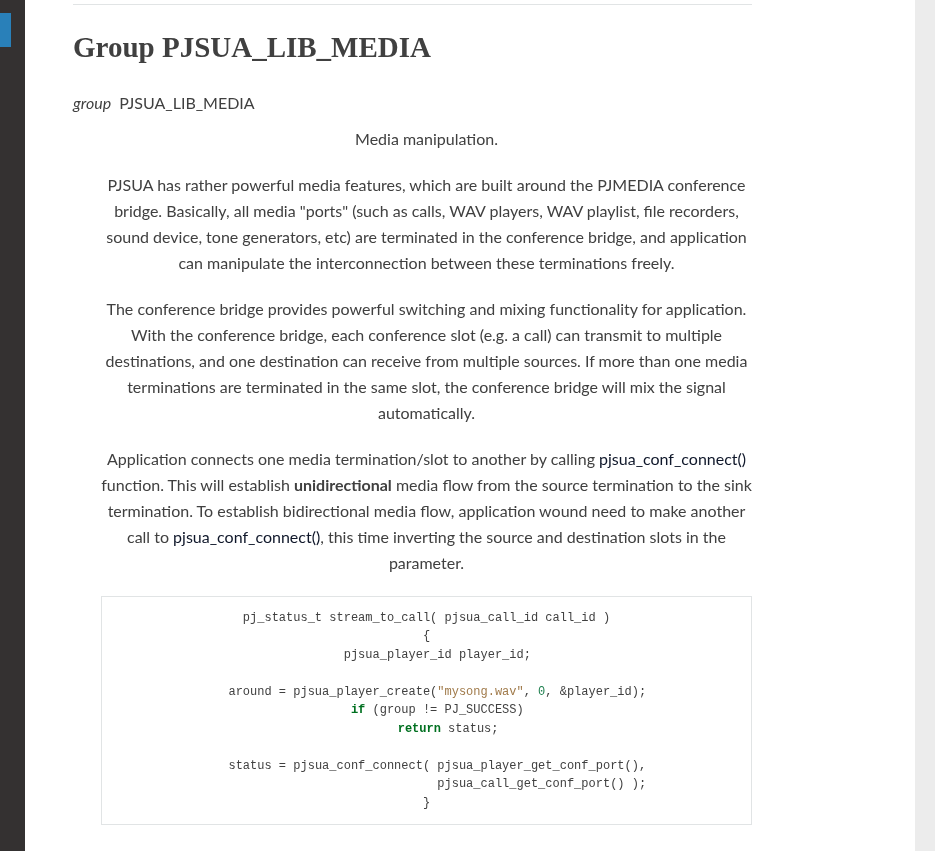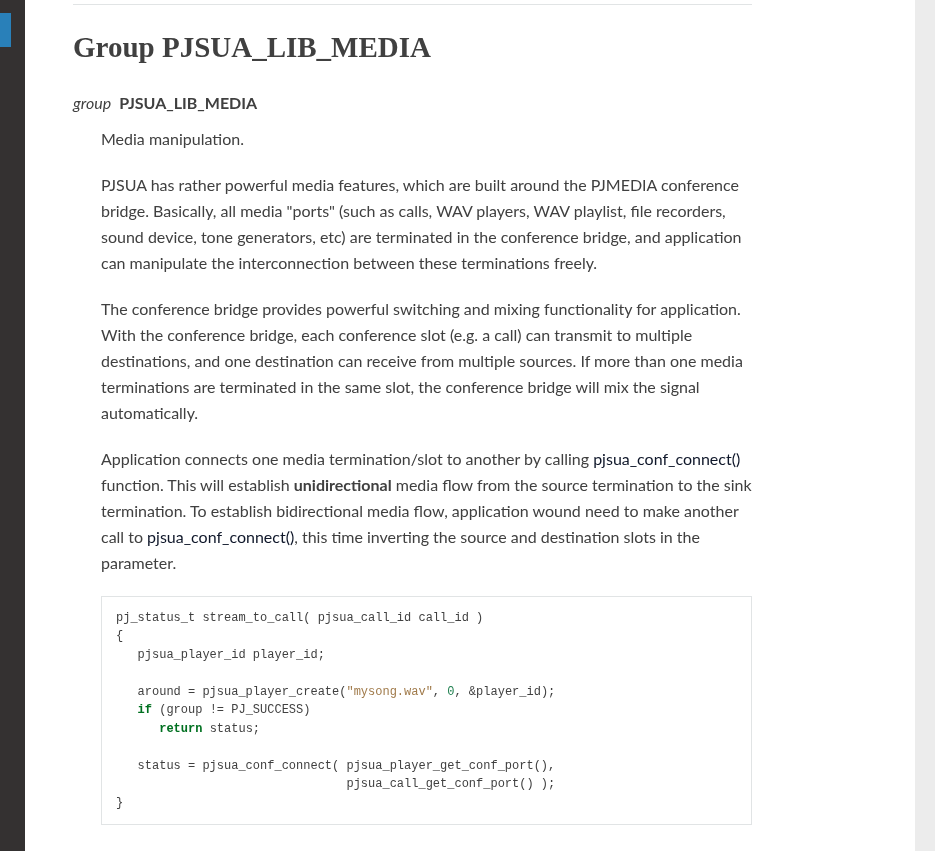--- a/index.html
+++ b/index.html
@@ -57,22 +57,22 @@
       line-height: 1.3;
       color: #404040;
       margin-bottom: 26px;
     }
     .signature {
       font-size: 16px;
       color: #404040;
       margin-bottom: 14px;
     }
     .signature .kw { font-style: italic; font-weight: 400; margin-right: 4px; }
-    .signature .name { font-weight: 700; margin-top: 36px; }
-    .indent { padding-left: 28px; }
+    .signature .name { font-weight: 400; margin-top: 36px; }
+    .indent { padding-left: 28px; text-align: center; }
     p {
       font-size: 16px;
       line-height: 26px;
       color: #404040;
       margin-bottom: 20px;
     }
     a { color: #0f172a; text-decoration: none; }
     strong { font-weight: 700; }
     pre {
       background: #fff;

